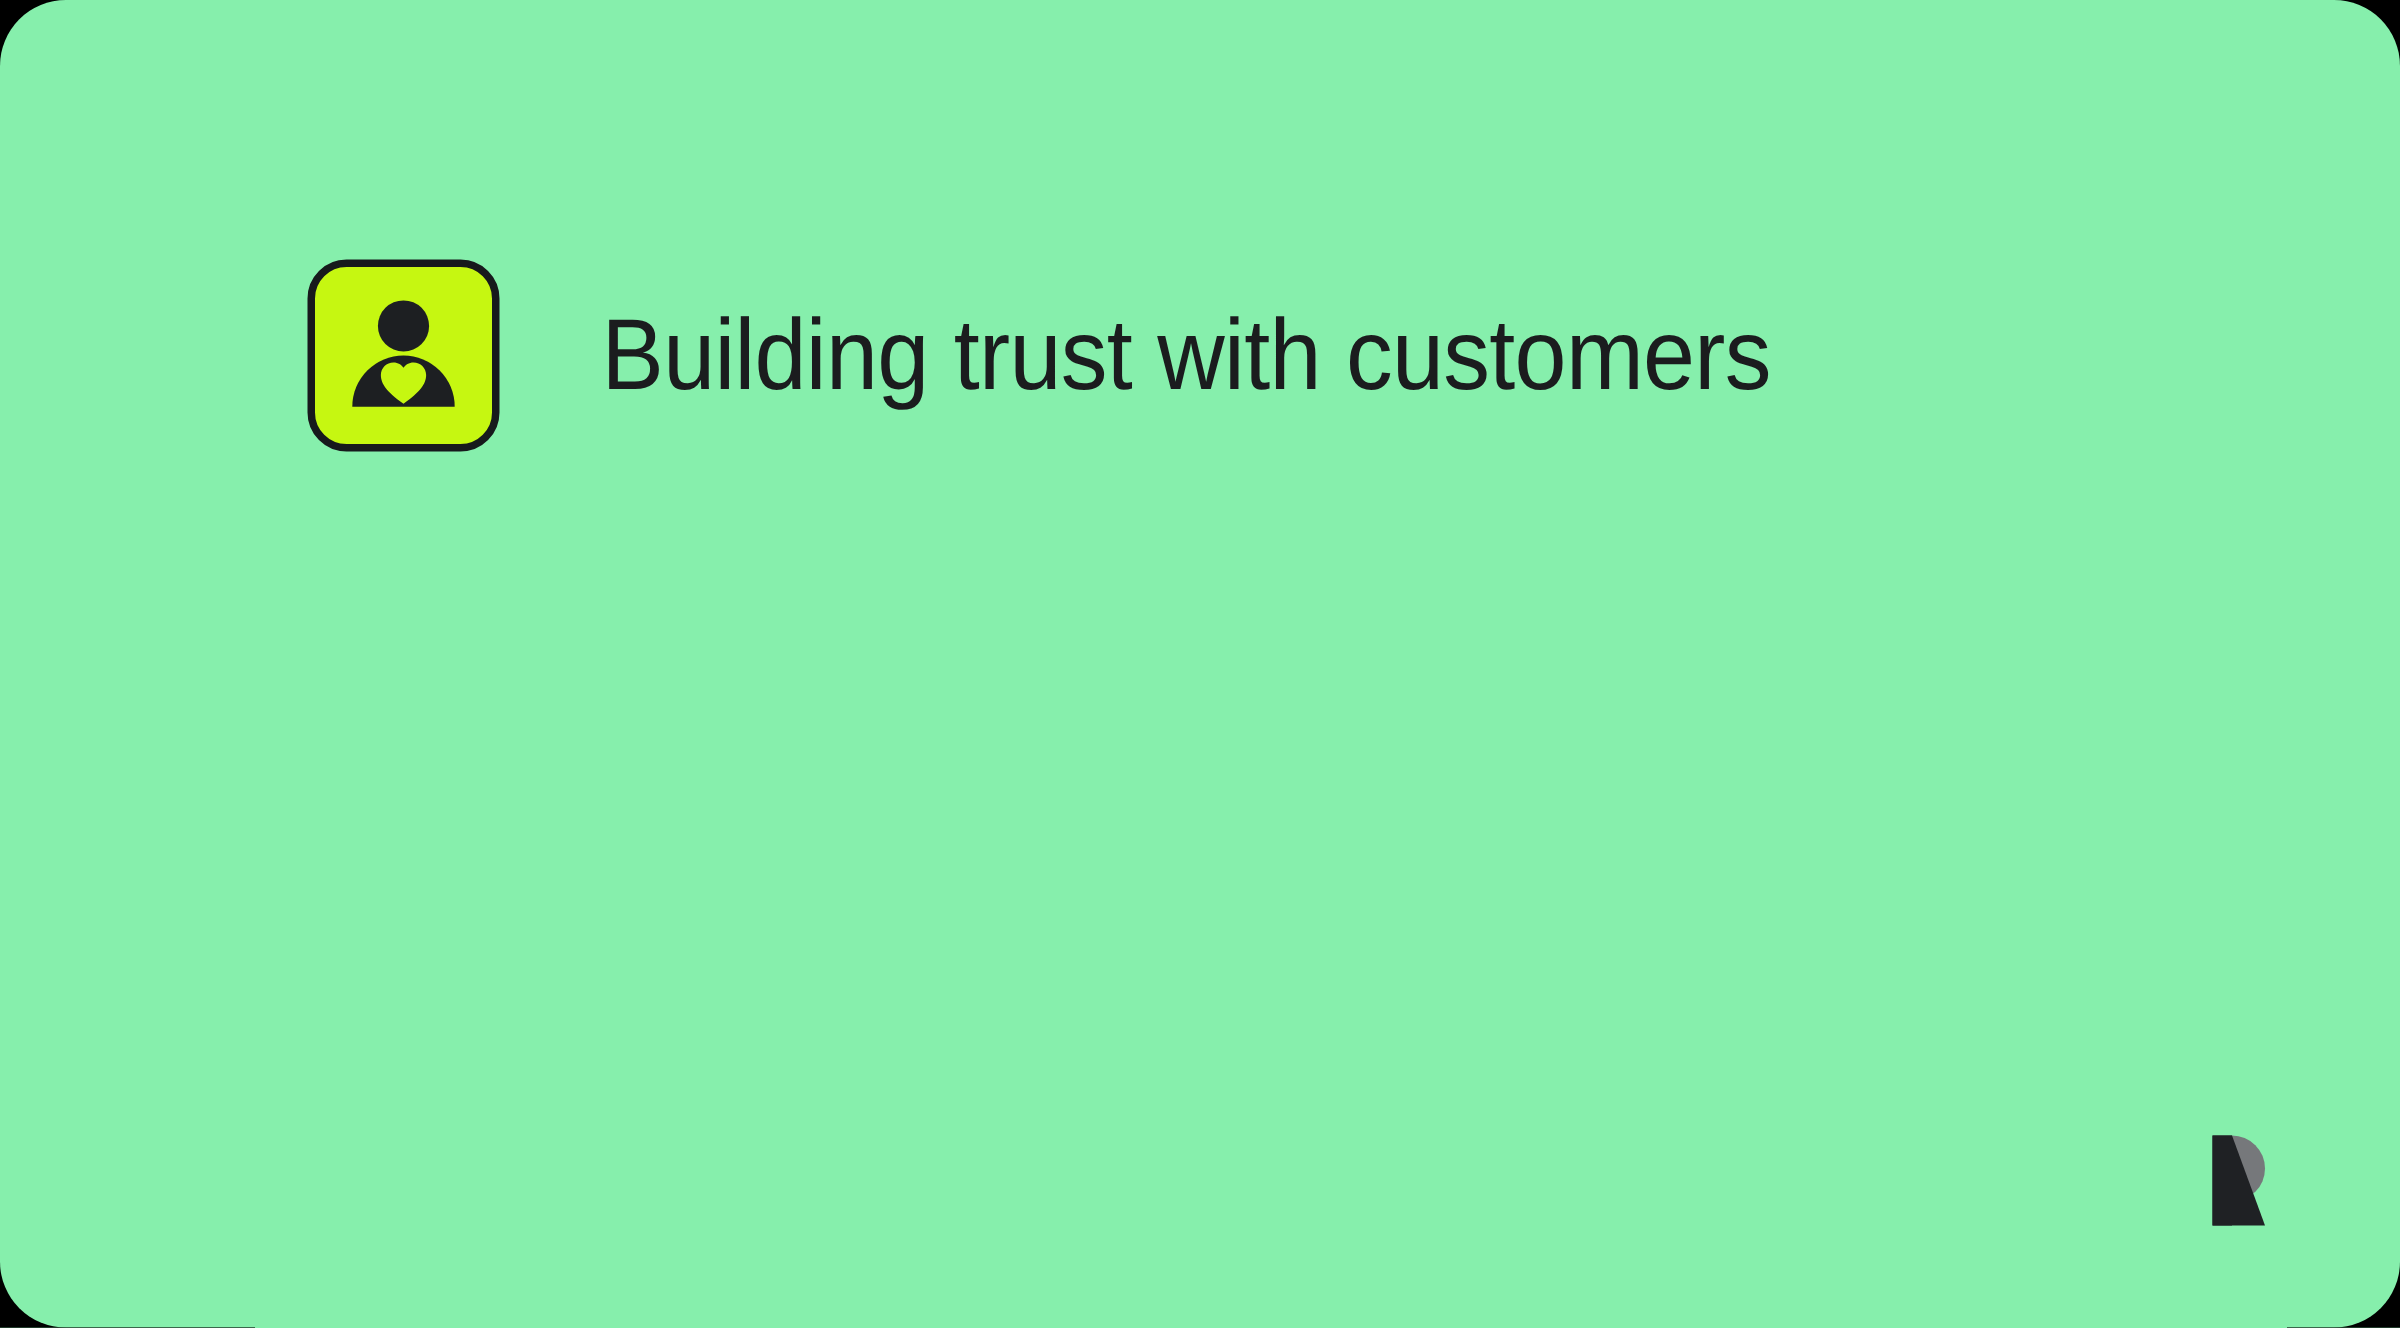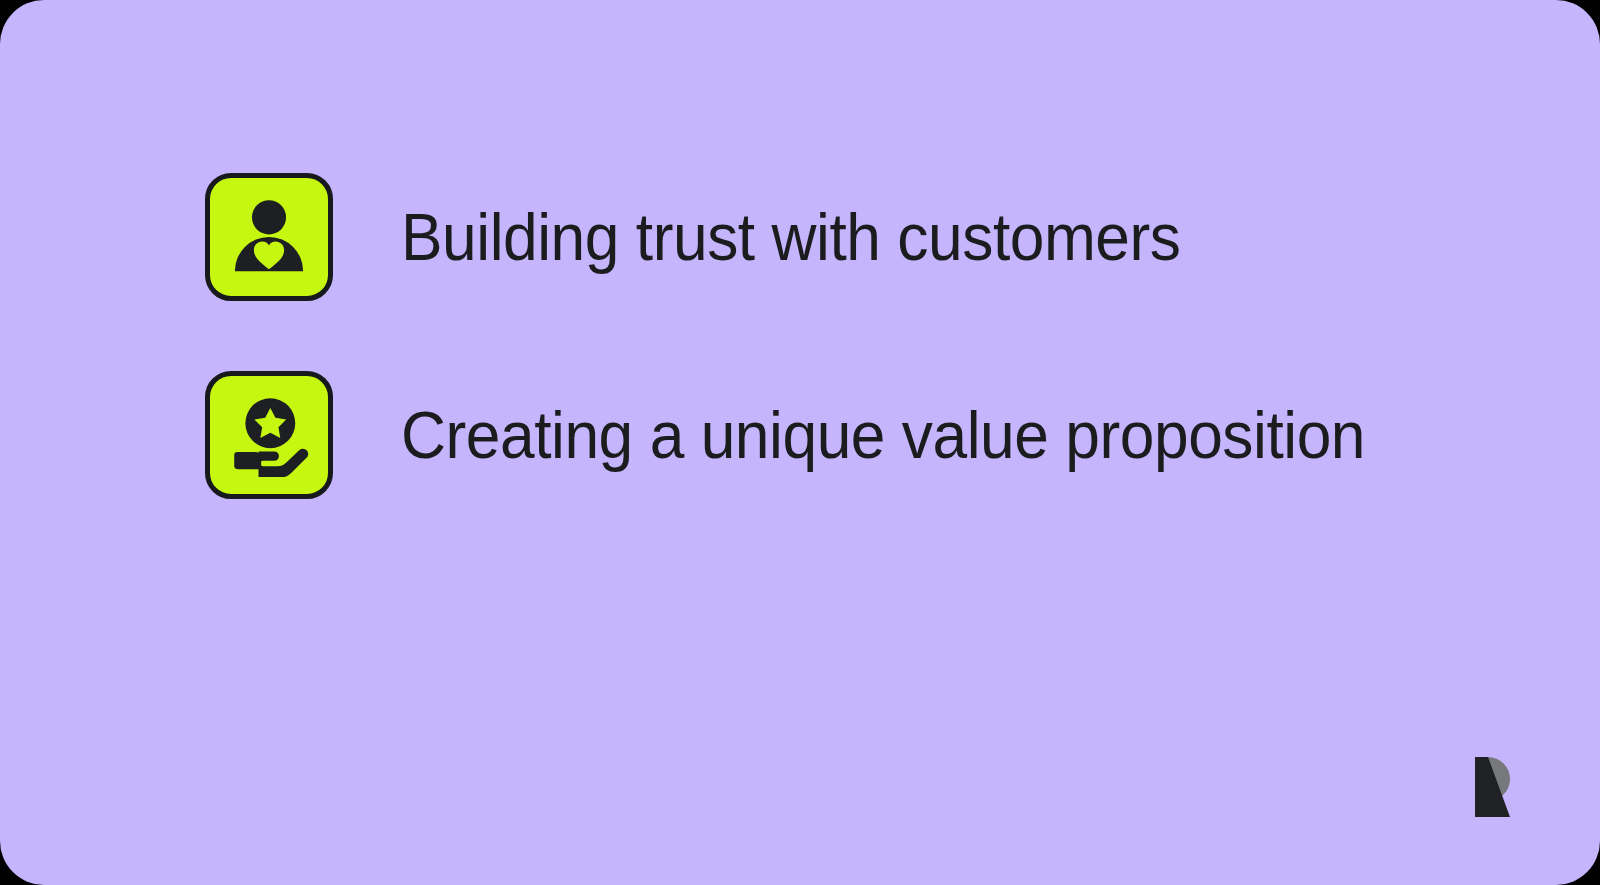--- a/index.html
+++ b/index.html
@@ -12,21 +12,21 @@
     height: 885px;
     overflow: hidden;
     font-family: "Liberation Sans", sans-serif;
   }
 
   .card {
     position: relative;
     width: 1600px;
     height: 885px;
     box-sizing: border-box;
-    background: #c4b5fd;
+    background: #86efac;
     border-radius: 44px;
     overflow: hidden;
   }
 
   .list {
     position: absolute;
     left: 205px;
     top: 173px;
     display: flex;
     flex-direction: column;
@@ -92,33 +92,20 @@
           <svg viewBox="0 0 64 64" xmlns="http://www.w3.org/2000/svg" aria-hidden="true">
             <circle cx="32" cy="17" r="13" fill="#1d1f22"></circle>
             <path d="M6 58 A26 26 0 0 1 58 58 Z" fill="#1d1f22"></path>
             <path d="M32 56.5 c-8.5 -6 -11.5 -10.2 -11.5 -14.6 c0 -3.7 2.9 -6.4 6.4 -6.4 c2.4 0 4.1 1.2 5.1 2.7 c1 -1.5 2.7 -2.7 5.1 -2.7 c3.5 0 6.4 2.7 6.4 6.4 c0 4.4 -3 8.6 -11.5 14.6 z" fill="#c6f711"></path>
           </svg>
         </span>
       </div>
       <div class="row-label">Building trust with customers</div>
     </div>
 
-    <div class="row">
-      <div class="tile">
-        <span>
-          <svg viewBox="0 0 64 64" xmlns="http://www.w3.org/2000/svg" aria-hidden="true">
-            <circle cx="33" cy="23" r="19" fill="#1d1f22"></circle>
-            <path d="M33 11.5 l3.9 7.4 l8.2 1.3 l-5.9 5.9 l1.4 8.2 l-7.6 -4 l-7.6 4 l1.4 -8.2 l-5.9 -5.9 l8.2 -1.3 z" fill="#c6f711"></path>
-            <path d="M8 45 h14 a4 4 0 0 1 4 4 v9 h-18 a2.5 2.5 0 0 1 -2.5 -2.5 v-8 a2.5 2.5 0 0 1 2.5 -2.5 z" fill="#1d1f22"></path>
-            <path d="M24 44.5 h12 a3.6 3.6 0 0 1 0 7.2 h-8.5 a2.1 2.1 0 0 0 0 4.2 h10.8 c3.2 0 5.2 -1.3 7.3 -3.3 l9.6 -9.2 a4 4 0 0 1 5.6 5.7 l-11.7 11.6 c-2.8 2.8 -5.6 3.8 -9.6 3.8 h-15.5 z" fill="#1d1f22"></path>
-          </svg>
-        </span>
-      </div>
-      <div class="row-label">Creating a unique value proposition</div>
-    </div>
 
 
   </div>
 
   <div class="logo">
     <svg viewBox="0 0 56 72" xmlns="http://www.w3.org/2000/svg" aria-hidden="true">
       <path d="M22 6 A22 22 0 0 1 22 50 Z" fill="#76787b"></path>
       <path d="M9 6 h13 l22 60 h-35 z" fill="#1f2124"></path>
       <path d="M9 6 h13 v60 h-13 z" fill="#1f2124"></path>
     </svg>

